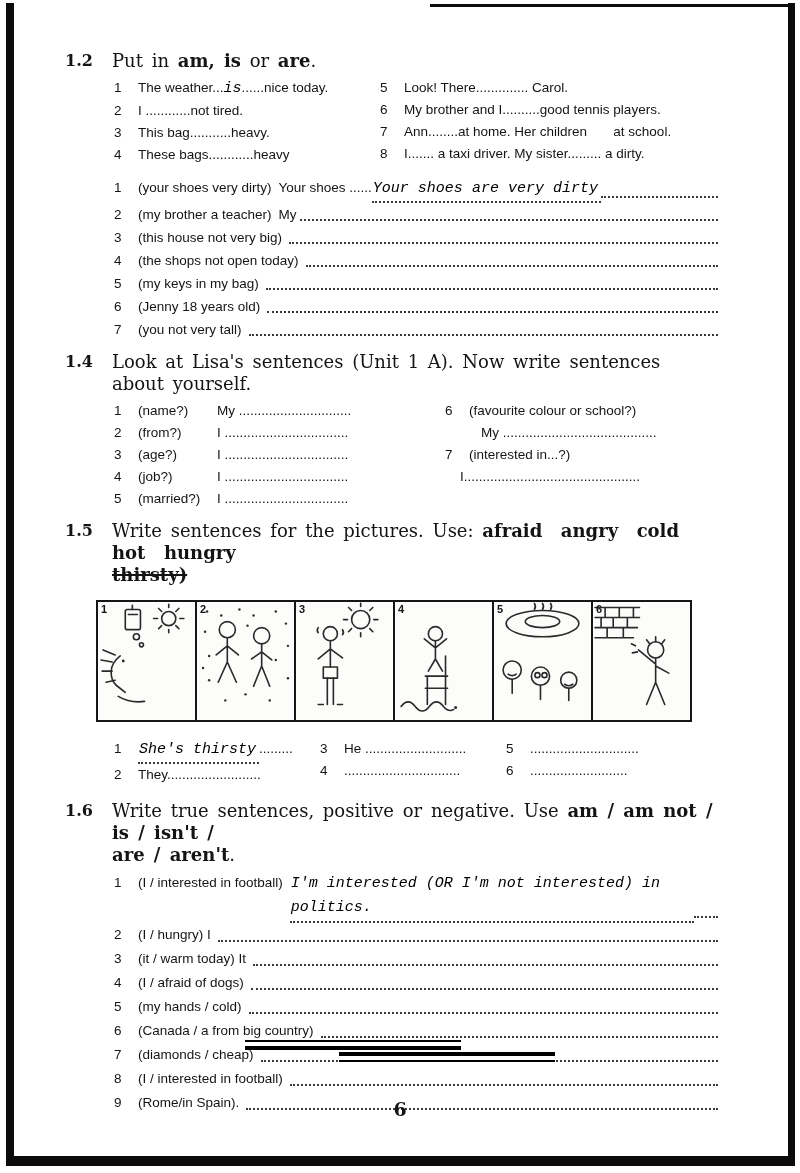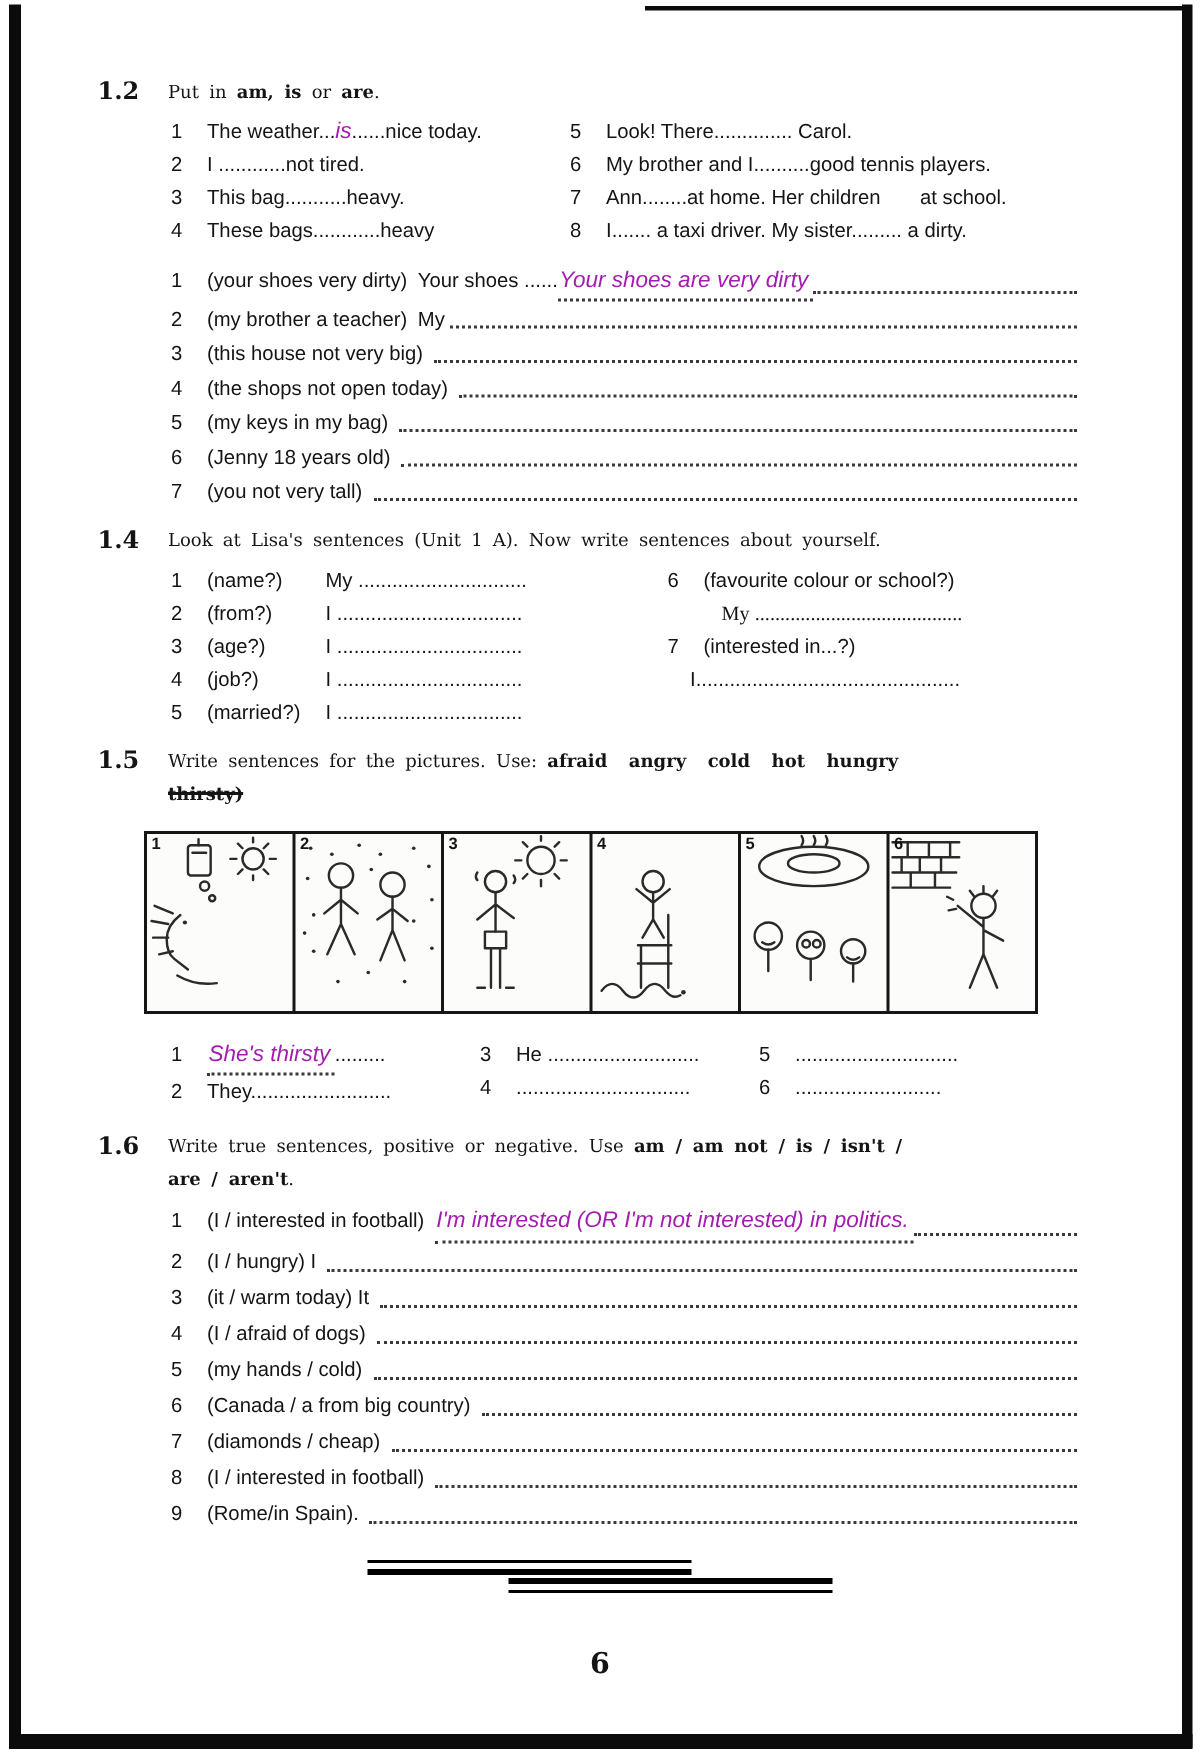--- a/index.html
+++ b/index.html
@@ -13,43 +13,43 @@
   .scan-left{left:6px;top:3px;width:8px;height:1162px;}
   .scan-right{left:788px;top:3px;width:7px;height:1162px;}
   .scan-bottom{left:6px;top:1156px;width:789px;height:10px;}
   .scan-top{left:430px;top:4px;width:360px;height:3px;}
 
   .content{position:absolute;left:65px;top:50px;width:653px;}
 
   .ex{margin:0 0 10px 0;}
   .ex-head{display:flex;font-family:"DejaVu Serif", serif;font-size:16px;line-height:22px;margin-bottom:5px;}
   .ex-num{width:47px;flex-shrink:0;font-weight:bold;}
-  .ex-title{margin:0;font-weight:normal;word-spacing:3px;white-space:pre-wrap;font-size:12px;}
+  .ex-title{margin:0;font-weight:normal;word-spacing:3px;white-space:pre-wrap;font-size:18px;}
   .ex-title b{font-weight:bold;}
   .struck{text-decoration:line-through;text-decoration-thickness:2px;}
 
   .items{margin-left:49px;font-size:13.5px;}
   .item{display:flex;line-height:22px;align-items:baseline;}
   .lh23 .item{line-height:23px;}
   .lh24 .item{line-height:24px;}
   .n{width:24px;flex-shrink:0;}
   .txt{white-space:pre-wrap;}
   .prompt{margin-right:7px;white-space:pre;}
   .dots{flex:1;align-self:flex-end;margin-bottom:5px;border-bottom:2px dotted #3a3a3a;min-width:24px;}
-  .hand{font-family:Liberation Sans, sans-serif;font-style:italic;font-size:15px;color:#a21caf;}
+  .hand{font-family:Liberation Mono, monospace;font-style:italic;font-size:15px;color:#000000;}
   .hand.u{border-bottom:2px dotted #3a3a3a;padding:0 3px 1px 1px;}
 
   .two-col{display:flex;}
   .colL{width:266px;flex-shrink:0;}
   .colR{flex:1;}
 
   .ex14-grid{display:flex;}
   .ex14-left{width:322px;flex-shrink:0;}
   .ex14-right{flex:1;padding-left:9px;}
-  .pl12{padding-left:12px;font-family:Liberation Serif, serif;}
+  .pl12{padding-left:12px;}
   .pl15{padding-left:15px;}
 
   .pic-strip{display:flex;border:2px solid #161616;width:592px;height:118px;margin:14px 0 0 31px;background:#fcfcfb;}
   .panel{flex:1;border-right:2px solid #161616;position:relative;}
   .panel:last-child{border-right:none;}
   .panel .pn{position:absolute;top:1px;left:3px;font-size:11px;font-weight:bold;z-index:2;}
   .panel svg{position:absolute;left:0;top:0;width:100%;height:100%;}
 
   .ans-grid{display:grid;grid-template-columns:206px 186px auto;margin:16px 0 0 49px;font-size:13.5px;}
 

